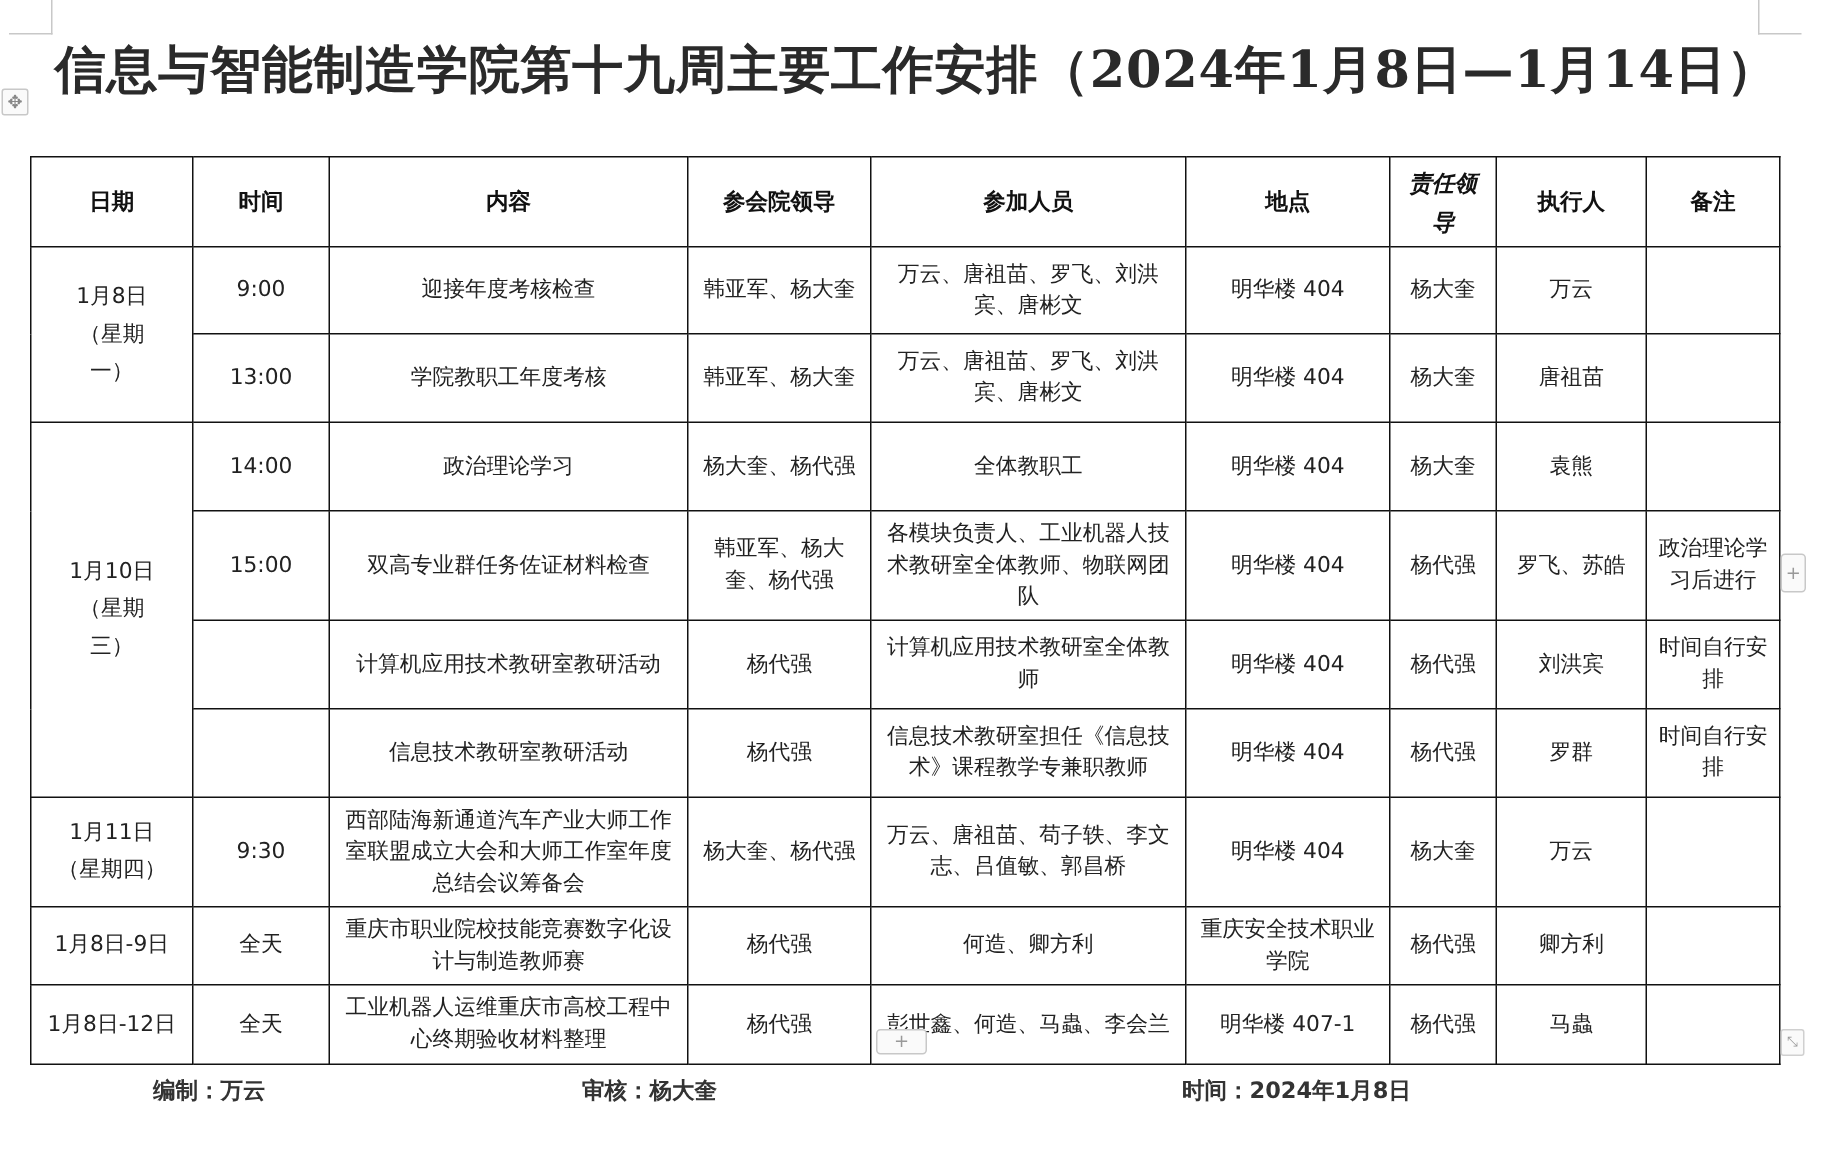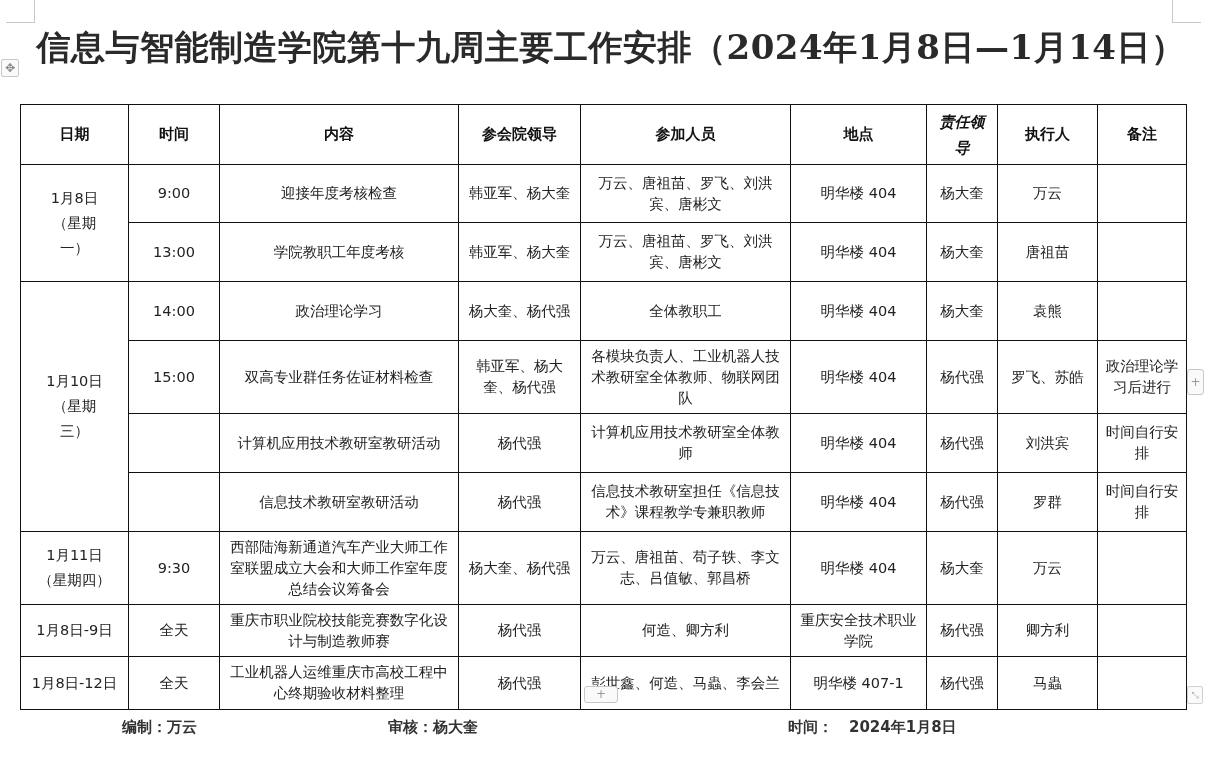--- a/index.html
+++ b/index.html
@@ -122,21 +122,21 @@
     .footer {
       position: absolute;
       top: 718px;
       font-weight: bold;
       font-size: 15px;
       color: #333;
       white-space: nowrap;
     }
     .footer .lbl { }
     .footer .val { }
-    .f1 { left: 102px; margin-left: 20px; }
+    .f1 { left: 102px; }
     .f2 { left: 388px; }
     .f3 { left: 788px; }
   </style>
 </head>
 <body>
 
 <div class="crop-mark crop-tl"></div>
 <div class="crop-mark crop-tr"></div>
 
 <div class="title">信息与智能制造学院第十九周主要工作安排（2024年1月8日—1月14日）</div>
@@ -278,14 +278,14 @@
 <div class="row-bottom-add">+</div>
 <div class="resize-handle">⤡</div>
 
 <div class="footer f1">
   <span class="lbl">编制：</span><span class="val">万云</span>
 </div>
 <div class="footer f2">
   <span class="lbl">审核：</span><span class="val">杨大奎</span>
 </div>
 <div class="footer f3">
-  <span class="lbl">时间：</span><span class="val" style="margin-left:16px;">2024年1月8日</span>
+  <span class="lbl">时间：</span><span class="val" style="margin-left:0;">2024年1月8日</span>
 </div>
 
 </body></html>

